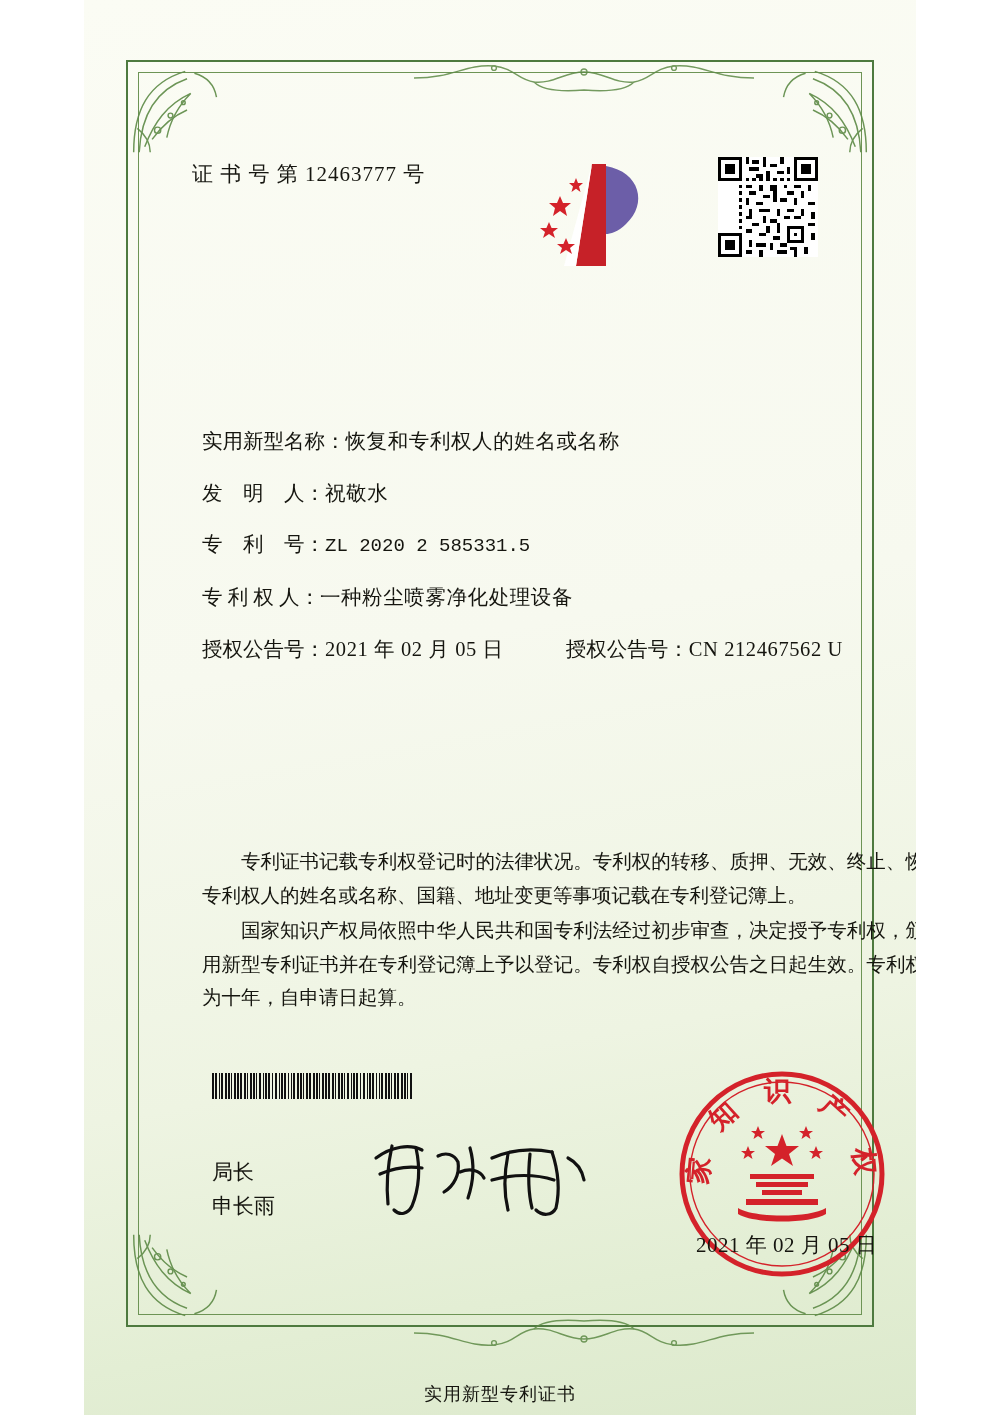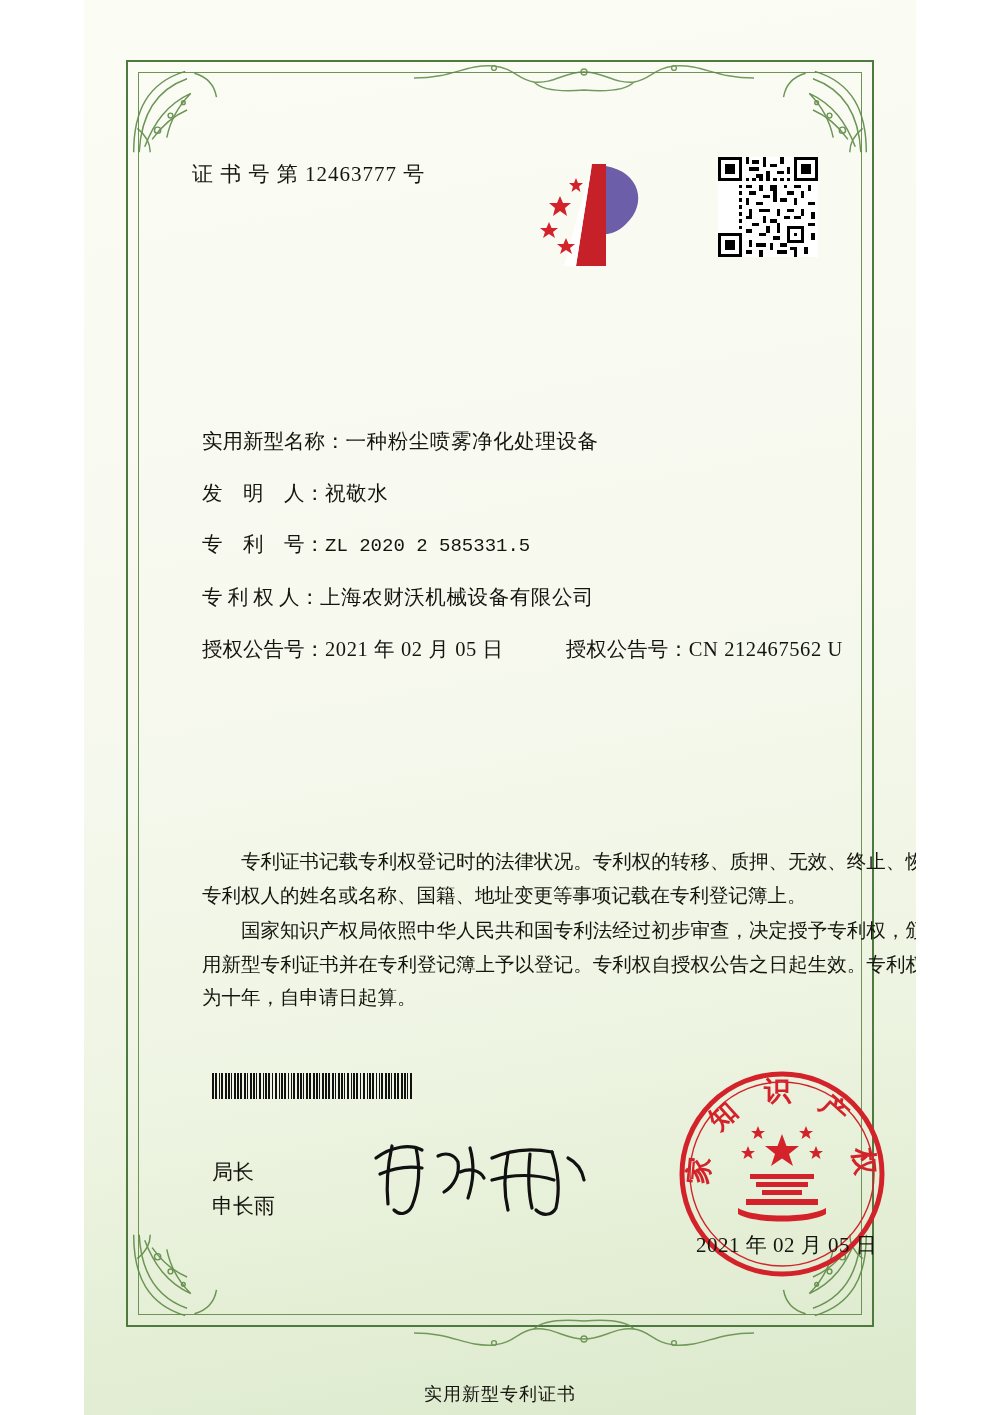--- a/index.html
+++ b/index.html
@@ -400,33 +400,33 @@
           <rect x="27" y="22" width="1" height="2"></rect>
         <rect x="26" y="19" width="2" height="1"></rect>
       </g>
     </svg>
   </div>
 
 
   <div class="fields">
     <div class="row">
       <span class="lbl">实用新型名称：</span>
-      <span class="val">一种粉尘喷雾净化处理设备</span>
+      <span class="val">恢复和专利权人的姓名或名称</span>
     </div>
     <div class="row">
       <span class="lbl">发　明　人：</span>
       <span class="val">祝敬水</span>
     </div>
     <div class="row">
       <span class="lbl">专　利　号：</span>
       <span class="val mono">ZL 2020 2 585331.5</span>
     </div>
     <div class="row">
       <span class="lbl">专 利 权 人：</span>
-      <span class="val">上海农财沃机械设备有限公司</span>
+      <span class="val">一种粉尘喷雾净化处理设备</span>
     </div>
     <div class="row two">
       <span class="lbl">授权公告号：</span>
       <span class="val">2021 年 02 月 05 日</span>
       <span class="gap"></span>
       <span class="lbl">授权公告号：</span>
       <span class="val">CN 212467562 U</span>
     </div>
   </div>
 

